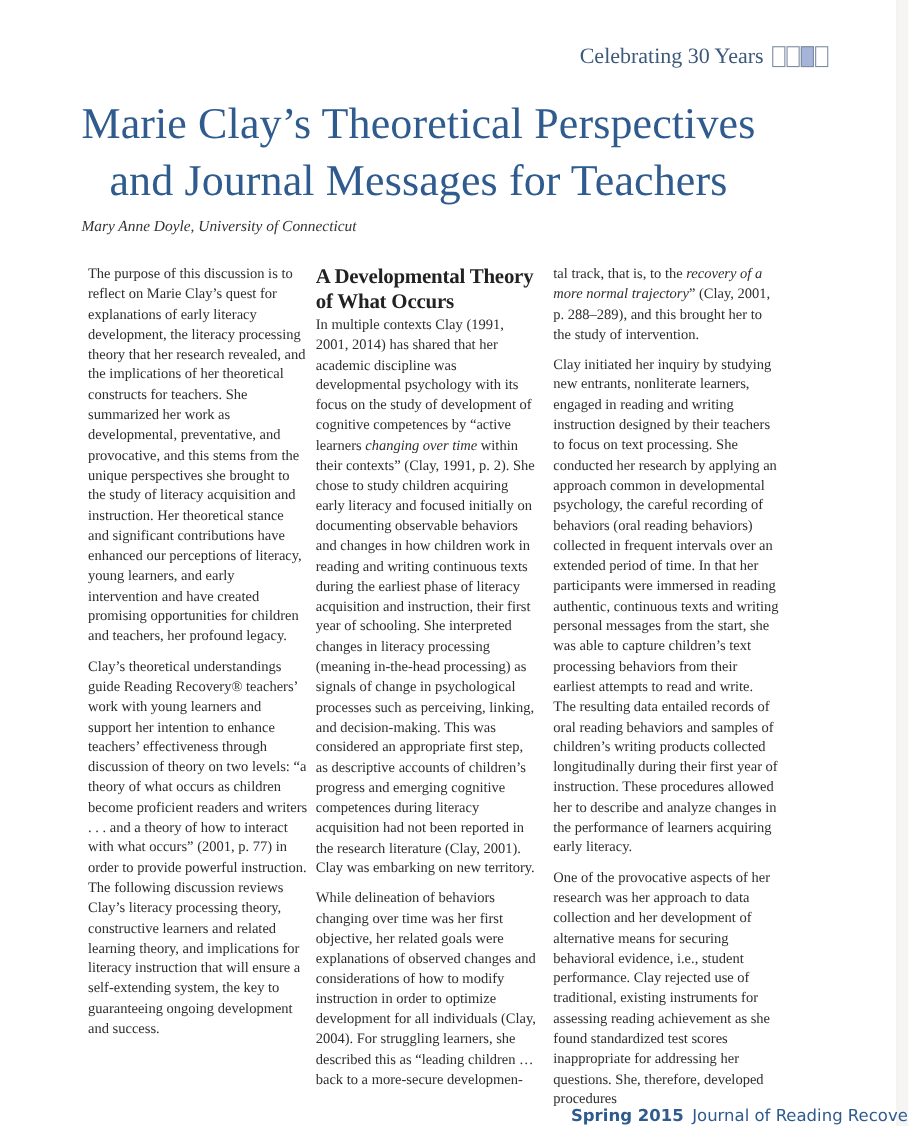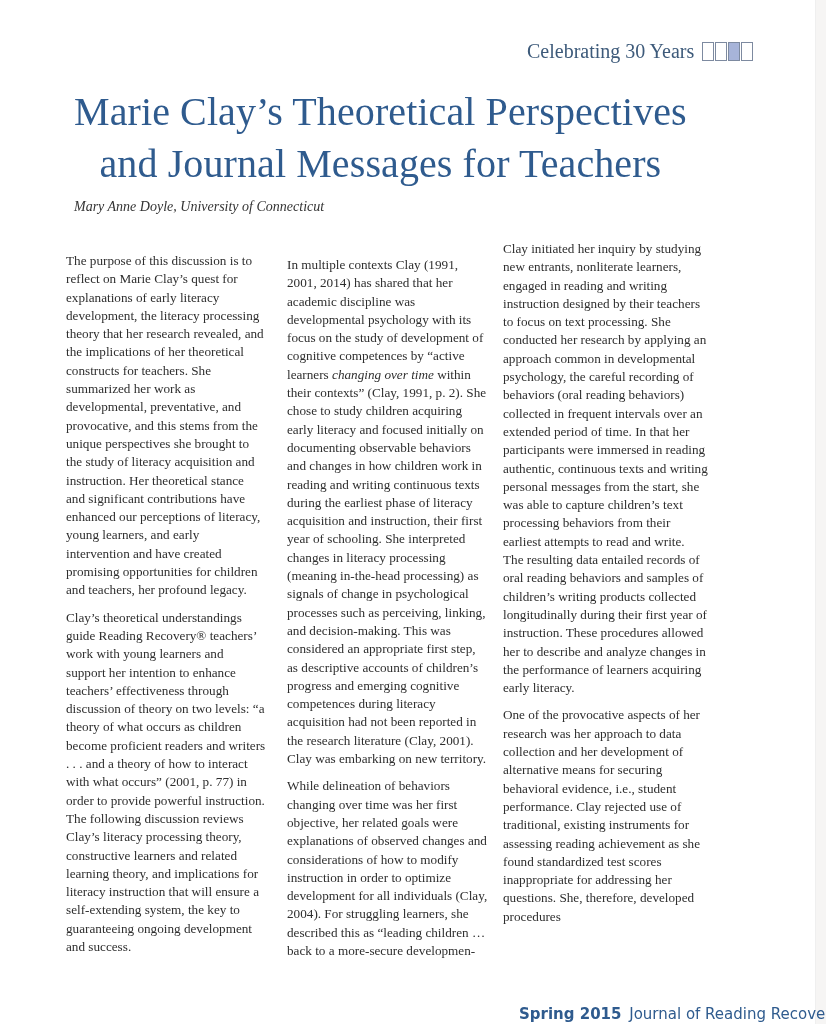--- a/index.html
+++ b/index.html
@@ -31,28 +31,28 @@
     }
     .byline {
       position: absolute; top: 199px; left: 74px;
       font-size: 14px; font-style: italic; color: #333;
     }
     .col {
       position: absolute; top: 240px; width: 200px;
       font-size: 13.2px; line-height: 18.3px; color: #2e2e2e;
     }
     .col p { margin: 0 0 9px 0; }
-    .col1 { left: 66px; margin-top: 12px; }
+    .col1 { left: 80px; }
     .col2 { left: 287px; width: 202px; }
     .col3 { left: 503px; width: 205px; }
     .col2 h2 {
       margin: 0 0 0 0; font-size: 19px; line-height: 23px; font-weight: bold;
       color: #222; letter-spacing: -0.2px;
     }
-    .col2 p.first { margin-top: 16px; }
+    .col2 p.first { margin-top: 0; }
     em { font-style: italic; }
     .footer {
       position: absolute; top: 1005px; left: 519px;
       font-family: "DejaVu Sans", "Liberation Sans", sans-serif;
       font-size: 15px; color: #2f5b8e; white-space: nowrap;
     }
     .footer .season { font-weight: bold; }
     .footer .journal { font-weight: normal; margin-left: 3px; }
     .footer .page-number { font-weight: bold; margin-left: 8px; }
   </style>
@@ -77,25 +77,27 @@
 </h1>
 
 <div class="byline">Mary Anne Doyle, University of Connecticut</div>
 
 <div class="col col1">
   <p>The purpose of this discussion is to reflect on Marie Clay’s quest for explanations of early literacy development, the literacy processing theory that her research revealed, and the implications of her theoretical constructs for teachers. She summarized her work as developmental, preventative, and provocative, and this stems from the unique perspectives she brought to the study of literacy acquisition and instruction. Her theoretical stance and significant contributions have enhanced our perceptions of literacy, young learners, and early intervention and have created promising opportunities for children and teachers, her profound legacy.</p>
   <p>Clay’s theoretical understandings guide Reading Recovery® teachers’ work with young learners and support her intention to enhance teachers’ effectiveness through discussion of theory on two levels: “a theory of what occurs as children become proficient readers and writers . . . and a theory of how to interact with what occurs” (2001, p. 77) in order to provide powerful instruction. The following discussion reviews Clay’s literacy processing theory, constructive learners and related learning theory, and implications for literacy instruction that will ensure a self-extending system, the key to guaranteeing ongoing development and success.</p>
 </div>
 
 <div class="col col2">
+  <h2>A Developmental Theory of What Occurs</h2>
   <p class="first"><span>In multiple contexts Clay (1991, 2001, 2014) has shared that her academic discipline was developmental psychology with its focus on the study of development of cognitive competences by “active learners </span><em>changing over time</em><span> within their contexts” (Clay, 1991, p. 2). She chose to study children acquiring early literacy and focused initially on documenting observable behaviors and changes in how children work in reading and writing continuous texts during the earliest phase of literacy acquisition and instruction, their first year of schooling. She interpreted changes in literacy processing (meaning in-the-head processing) as signals of change in psychological processes such as perceiving, linking, and decision-making. This was considered an appropriate first step, as descriptive accounts of children’s progress and emerging cognitive competences during literacy acquisition had not been reported in the research literature (Clay, 2001). Clay was embarking on new territory.</span></p>
   <p>While delineation of behaviors changing over time was her first objective, her related goals were explanations of observed changes and considerations of how to modify instruction in order to optimize development for all individuals (Clay, 2004). For struggling learners, she described this as “leading children … back to a more-secure developmen-</p>
 </div>
 
 <div class="col col3">
+  <p><span>tal track, that is, to the </span><em>recovery of a more normal trajectory</em><span>” (Clay, 2001, p. 288–289), and this brought her to the study of intervention.</span></p>
   <p>Clay initiated her inquiry by studying new entrants, nonliterate learners, engaged in reading and writing instruction designed by their teachers to focus on text processing. She conducted her research by applying an approach common in developmental psychology, the careful recording of behaviors (oral reading behaviors) collected in frequent intervals over an extended period of time. In that her participants were immersed in reading authentic, continuous texts and writing personal messages from the start, she was able to capture children’s text processing behaviors from their earliest attempts to read and write. The resulting data entailed records of oral reading behaviors and samples of children’s writing products collected longitudinally during their first year of instruction. These procedures allowed her to describe and analyze changes in the performance of learners acquiring early literacy.</p>
   <p>One of the provocative aspects of her research was her approach to data collection and her development of alternative means for securing behavioral evidence, i.e., student performance. Clay rejected use of traditional, existing instruments for assessing reading achievement as she found standardized test scores inappropriate for addressing her questions. She, therefore, developed procedures</p>
 </div>
 
 <div class="footer">
   <span class="season">Spring 2015</span>
   <span class="journal">Journal of Reading Recovery</span>
   <span class="page-number">15</span>
 </div>
 

